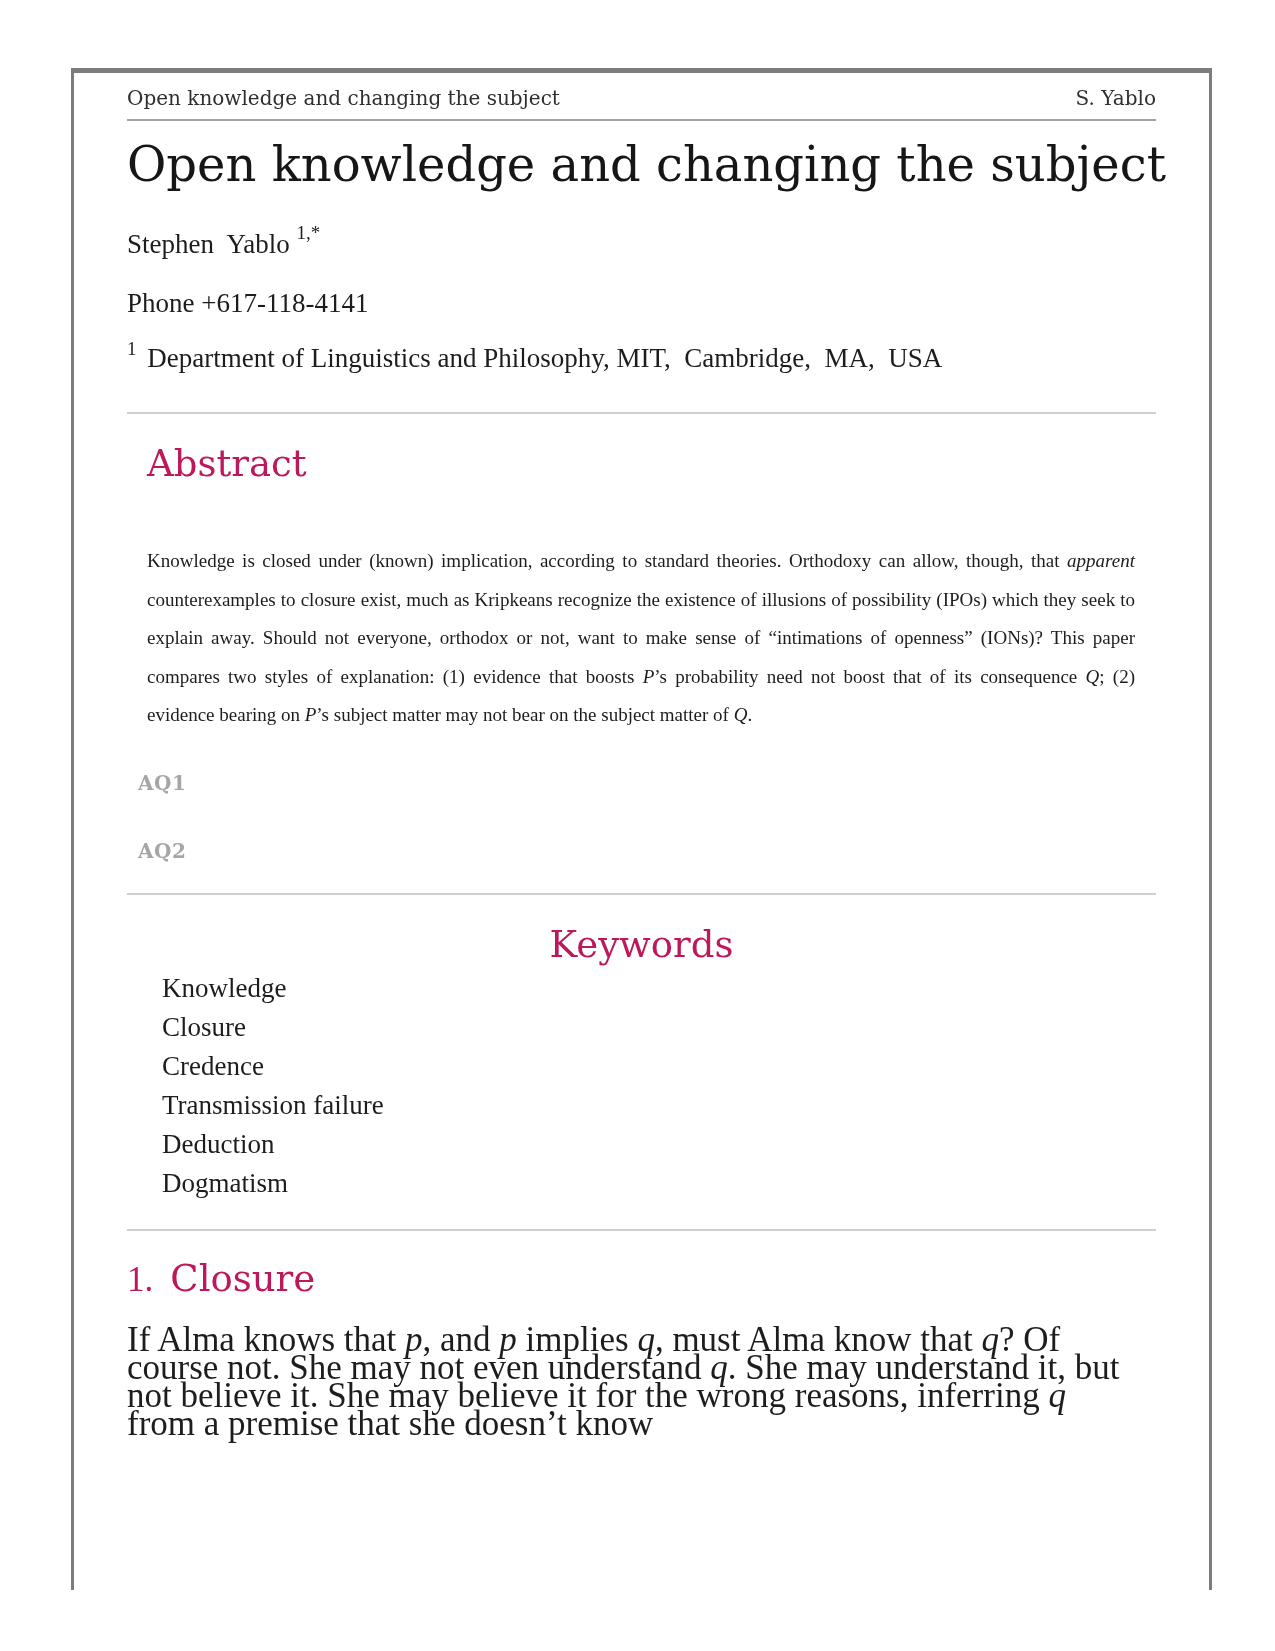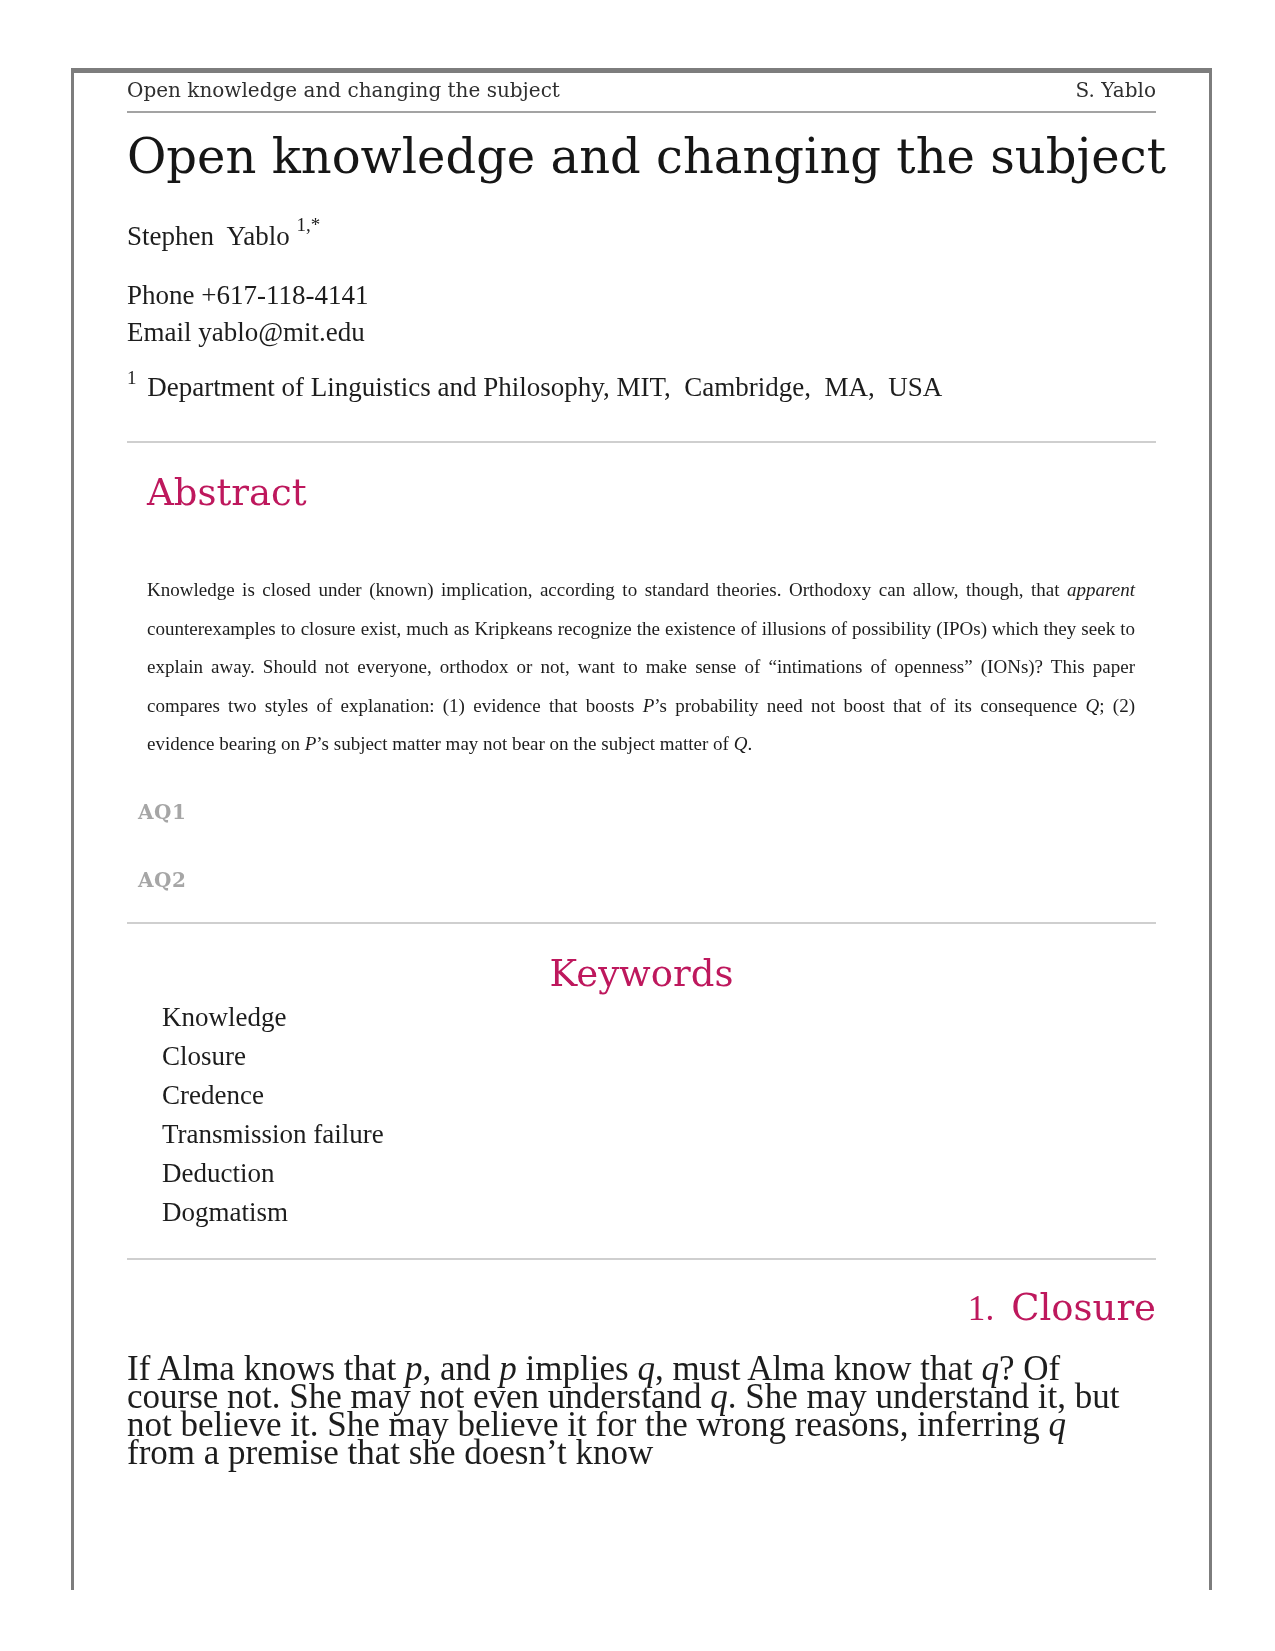--- a/index.html
+++ b/index.html
@@ -18,21 +18,21 @@
     top: 68px;
     width: 1141px;
     height: 1522px;
     background: #ffffff;
     border-left: 3px solid #7d7d7d;
     border-right: 3px solid #7d7d7d;
     border-top: 5px solid #7d7d7d;
     border-bottom: none;
   }
   .page-content {
-    padding: 4px 53px 0 53px; 
+    padding: 12px 53px 0 53px; 
   }
   
   .running-head {
     display: flex;
     justify-content: space-between;
     align-items: baseline;
     font-family: "DejaVu Serif", serif;
     font-size: 20px;
     line-height: 26px;
     color: #2f2f2f;
@@ -107,21 +107,21 @@
     letter-spacing: 0.5px;
     margin-top: 28px;
   }
   .rule-before-keywords { margin-top: 22px; }
   
   .keywords-section .section-heading { margin-top: 26px; text-align: center; }
   .keyword-list { padding-left: 35px; }
   .keyword-item { font-size: 27px; line-height: 39px; }
   .rule-before-closure { margin-top: 26px; }
   
-  .body-section .section-heading { margin-top: 24px; text-align: right; }
+  .body-section .section-heading { margin-top: 24px; }
   .sec-num {
     font-family: "Liberation Serif", serif;
     font-size: 0.95em;
     margin-right: 17px;
   }
   .body-paragraph {
     margin-top: 22px;
     font-size: 35px;
     line-height: 28px;
     text-align: left;
@@ -141,21 +141,20 @@
     </header>
 
     <div class="rule rule-dark"></div>
 
     <h1 class="article-title">Open knowledge and changing the subject</h1>
 
     <div class="author-line"><span>Stephen&nbsp; Yablo </span><sup>1,*</sup></div>
 
     <div class="contact-block">
       <div class="contact-line"><span>Phone</span> <span>+617-118-4141</span></div>
-      <div class="contact-line"><span>Email</span> <span>yablo@mit.edu</span></div>
     </div>
 
     <div class="affiliation"><sup>1</sup><span> Department of Linguistics and Philosophy, MIT,&nbsp; Cambridge,&nbsp; MA,&nbsp; USA</span></div>
 
     <div class="rule rule-light rule-after-affil"></div>
 
     <section class="abstract-section">
       <h2 class="section-heading">Abstract</h2>
       <p class="abstract-paragraph"><span>Knowledge is closed under (known) implication, according to standard theories. Orthodoxy can allow, though, that </span><i>apparent</i><span> counterexamples to closure exist, much as Kripkeans recognize the existence of illusions of possibility (IPOs) which they seek to explain away. Should not everyone, orthodox or not, want to make sense of “intimations of openness” (IONs)? This paper compares two styles of explanation: (1) evidence that boosts </span><i>P</i><span>’s probability need not boost that of its consequence </span><i>Q</i><span>; (2) evidence bearing on </span><i>P</i><span>’s subject matter may not bear on the subject matter of </span><i>Q</i><span>.</span></p>
       <div class="aq-list">

